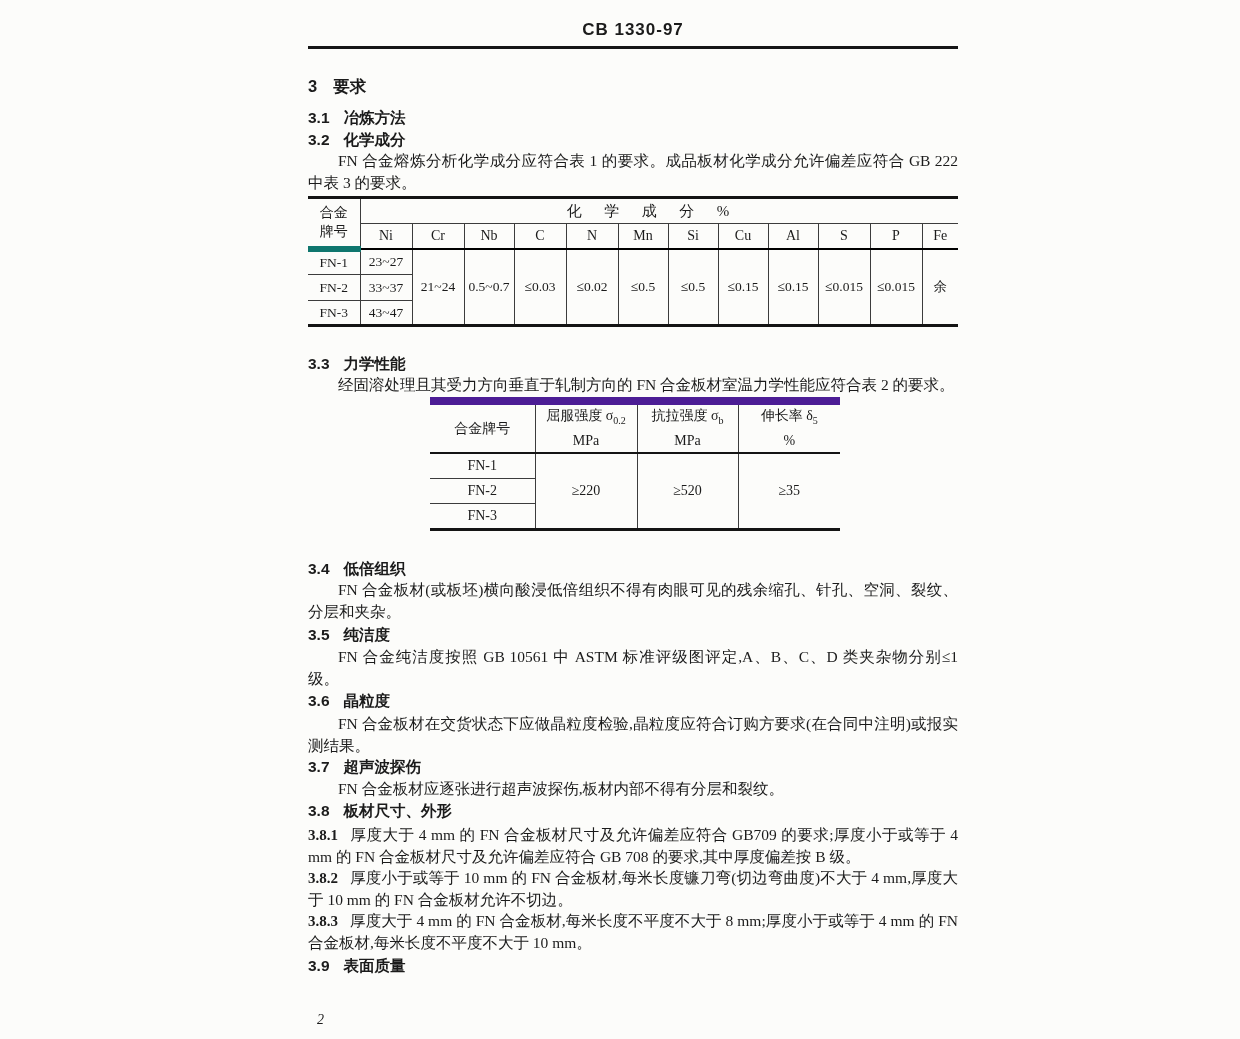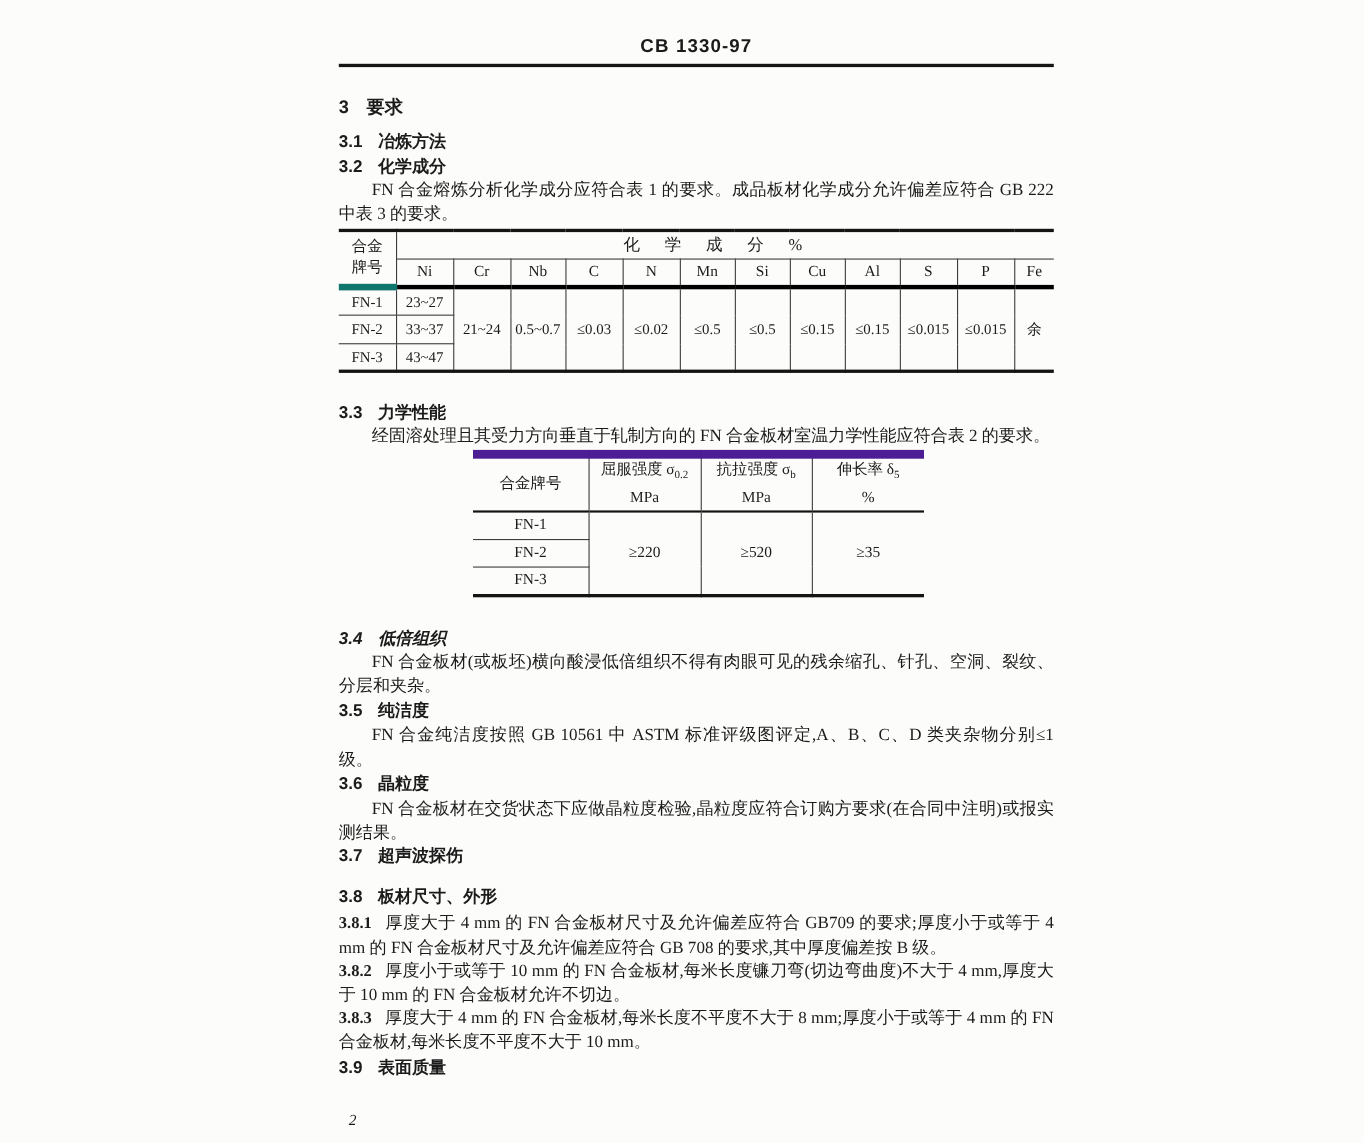--- a/index.html
+++ b/index.html
@@ -2,21 +2,21 @@
 <html lang="zh"><head>
 <meta charset="utf-8">
 <style>
   html,body{margin:0;padding:0;}
   body{
     width:1240px;height:1039px;position:relative;overflow:hidden;
     background:#fcfcfa;color:#1b1b1b;
     font-family:"Liberation Serif","DejaVu Serif",serif;
     -webkit-font-smoothing:antialiased;
   }
-  .content{position:absolute;left:308px;top:12px;width:650px;}
+  .content{position:absolute;left:308px;top:0;width:650px;}
   .docnum{margin-top:19px;line-height:22px;text-align:center;
     font-weight:700;font-size:17px;letter-spacing:1px;
     font-family:"Liberation Sans","DejaVu Sans",sans-serif;}
   .rule{margin-top:5px;border-top:3px solid #161616;height:0;}
   .h1{margin-top:26px;line-height:22px;font-size:16.5px;font-weight:700;
     font-family:"Liberation Sans","DejaVu Sans",sans-serif;}
   .h1 .num{margin-right:16px;}
   .h2{line-height:22px;font-size:15.5px;font-weight:700;
     font-family:"Liberation Sans","DejaVu Sans",sans-serif;}
   .h2 .num{margin-right:14px;font-weight:700;}
@@ -26,37 +26,37 @@
     font-family:Liberation Serif, serif;font-size:15px;}
   .cap{line-height:16px;font-size:14.5px;text-align:center;}
   .cap2{line-height:14px;font-size:14.5px;text-align:center;}
 
   
   .mt-h31{margin-top:10px;} .mt-p31{margin-top:1px;}
   .mt-h32{margin-top:0;}    .mt-p32{margin-top:-1px;}
   .mt-cap1{margin-top:2px;} .mt-t1{margin-top:2px;}
   .mt-h33{margin-top:26px;} .mt-p33{margin-top:-1px;}
   .mt-cap2{margin-top:2px;} .mt-t2{margin-top:1px;}
-  .mt-h34{margin-top:27px;font-style:italic;} .mt-p34{margin-top:-1px;}
+  .mt-h34{margin-top:27px;} .mt-p34{margin-top:-1px;}
   .mt-h35{margin-top:1px;}  .mt-p35{margin-top:0;}
   .mt-h36{margin-top:0;}    .mt-p36{margin-top:1px;}
   .mt-h37{margin-top:-1px;} .mt-p37{margin-top:0;}
-  .mt-h38{margin-top:15px;}
+  .mt-h38{margin-top:0;}
   .mt-p381{margin-top:2px;} .mt-p382{margin-top:-1px;} .mt-p383{margin-top:-1px;}
   .mt-h39{margin-top:1px;}
 
   table{border-collapse:collapse;table-layout:fixed;
     border-top:3px solid #141414;border-bottom:3px solid #141414;}
   td{border:1px solid #3c3c3c;text-align:center;vertical-align:middle;
     padding:0;font-size:13.5px;line-height:17px;}
   td.no-l{border-left:none;} td.no-r{border-right:none;}
   .t1{width:650px;}
   .t1 .corner{font-size:14px;line-height:19px;border-bottom:6px solid #0f766e;}
   .t1 .group{letter-spacing:1.5em;font-size:15px;}
-  .t1 tr.elems td{border-bottom:4px solid #000000;font-size:14px;}
+  .t1 tr.elems td{border-bottom:2px solid #000000;font-size:14px;}
   .t2wrap{margin-left:122px;width:410px;}
   .t2{width:410px;border-top:8px solid #4c1d95;}
   .t2 tr.head td{border-bottom:2px solid #141414;font-size:14px;line-height:20px;}
   .t2 td{font-size:14px;}
   sub{font-size:10px;}
   .pagenum{position:absolute;left:317px;top:1011px;font-size:14px;
     font-style:italic;line-height:18px;}
 </style>
 </head>
 <body>
@@ -200,20 +200,21 @@
   <p class="indent mt-p35">FN 合金纯洁度按照 GB 10561 中 ASTM 标准评级图评定,A、B、C、D 类夹杂物分别≤1 级。</p>
 
   <div class="h2 mt-h36">
     <span class="num">3.6</span><span>晶粒度</span>
   </div>
   <p class="indent mt-p36">FN 合金板材在交货状态下应做晶粒度检验,晶粒度应符合订购方要求(在合同中注明)或报实测结果。</p>
 
   <div class="h2 mt-h37">
     <span class="num">3.7</span><span>超声波探伤</span>
   </div>
+  <p class="indent mt-p37">FN 合金板材应逐张进行超声波探伤,板材内部不得有分层和裂纹。</p>
 
   <div class="h2 mt-h38">
     <span class="num">3.8</span><span>板材尺寸、外形</span>
   </div>
 
   <p class="clause mt-p381"><span class="num">3.8.1</span><span>厚度大于 4 mm 的 FN 合金板材尺寸及允许偏差应符合 GB709 的要求;厚度小于或等于 4 mm 的 FN 合金板材尺寸及允许偏差应符合 GB 708 的要求,其中厚度偏差按 B 级。</span></p>
 
   <p class="clause mt-p382"><span class="num">3.8.2</span><span>厚度小于或等于 10 mm 的 FN 合金板材,每米长度镰刀弯(切边弯曲度)不大于 4 mm,厚度大于 10 mm 的 FN 合金板材允许不切边。</span></p>
 
   <p class="clause mt-p383"><span class="num">3.8.3</span><span>厚度大于 4 mm 的 FN 合金板材,每米长度不平度不大于 8 mm;厚度小于或等于 4 mm 的 FN 合金板材,每米长度不平度不大于 10 mm。</span></p>

